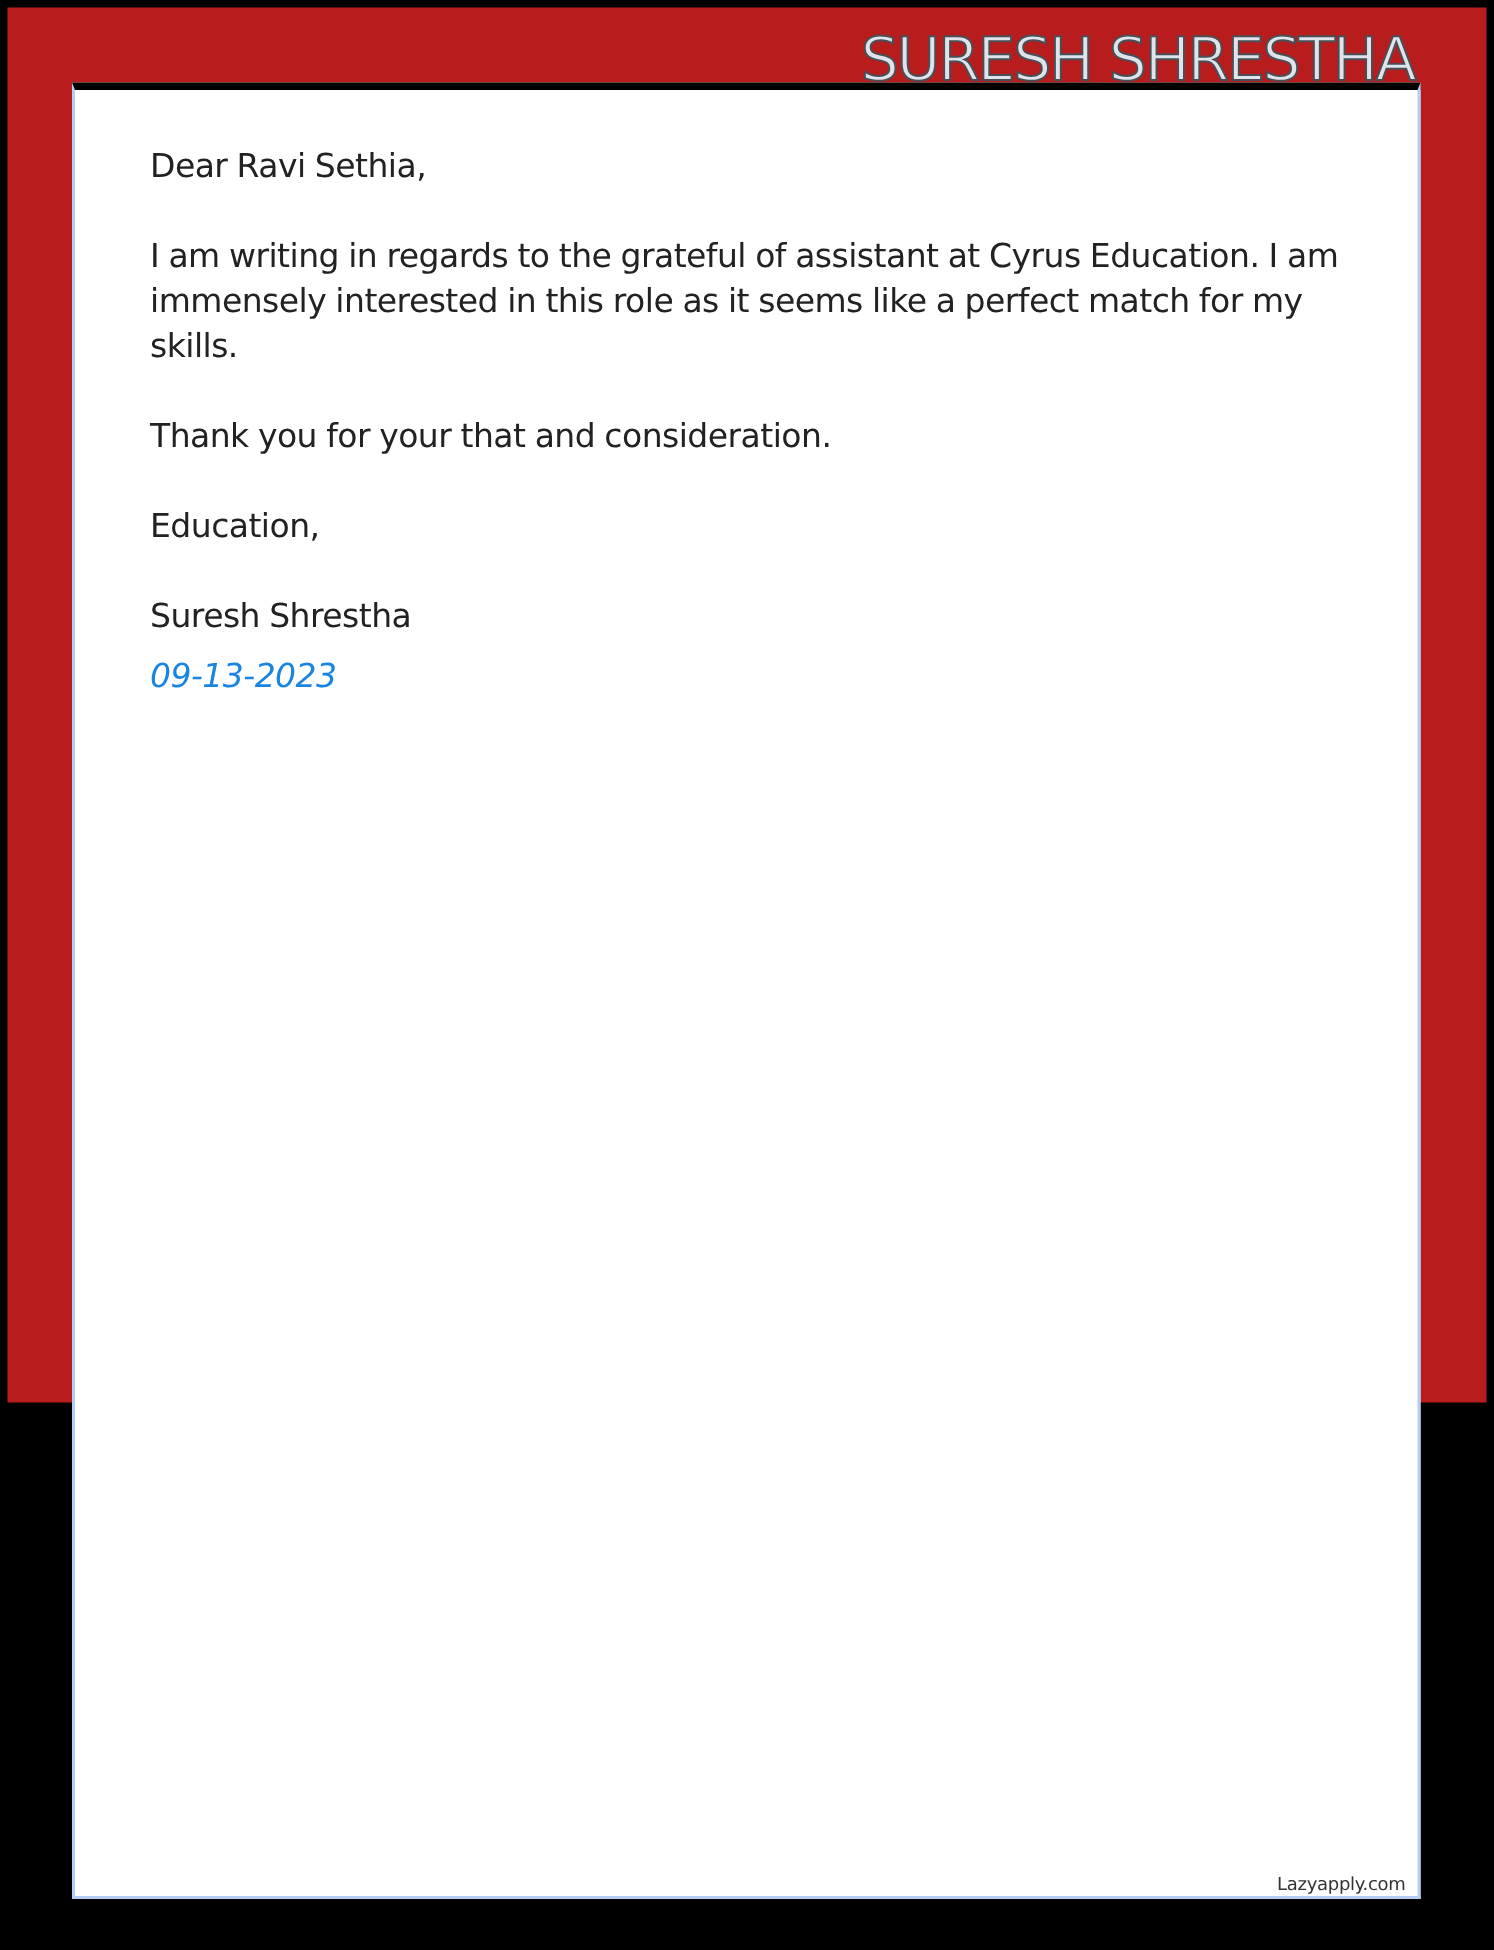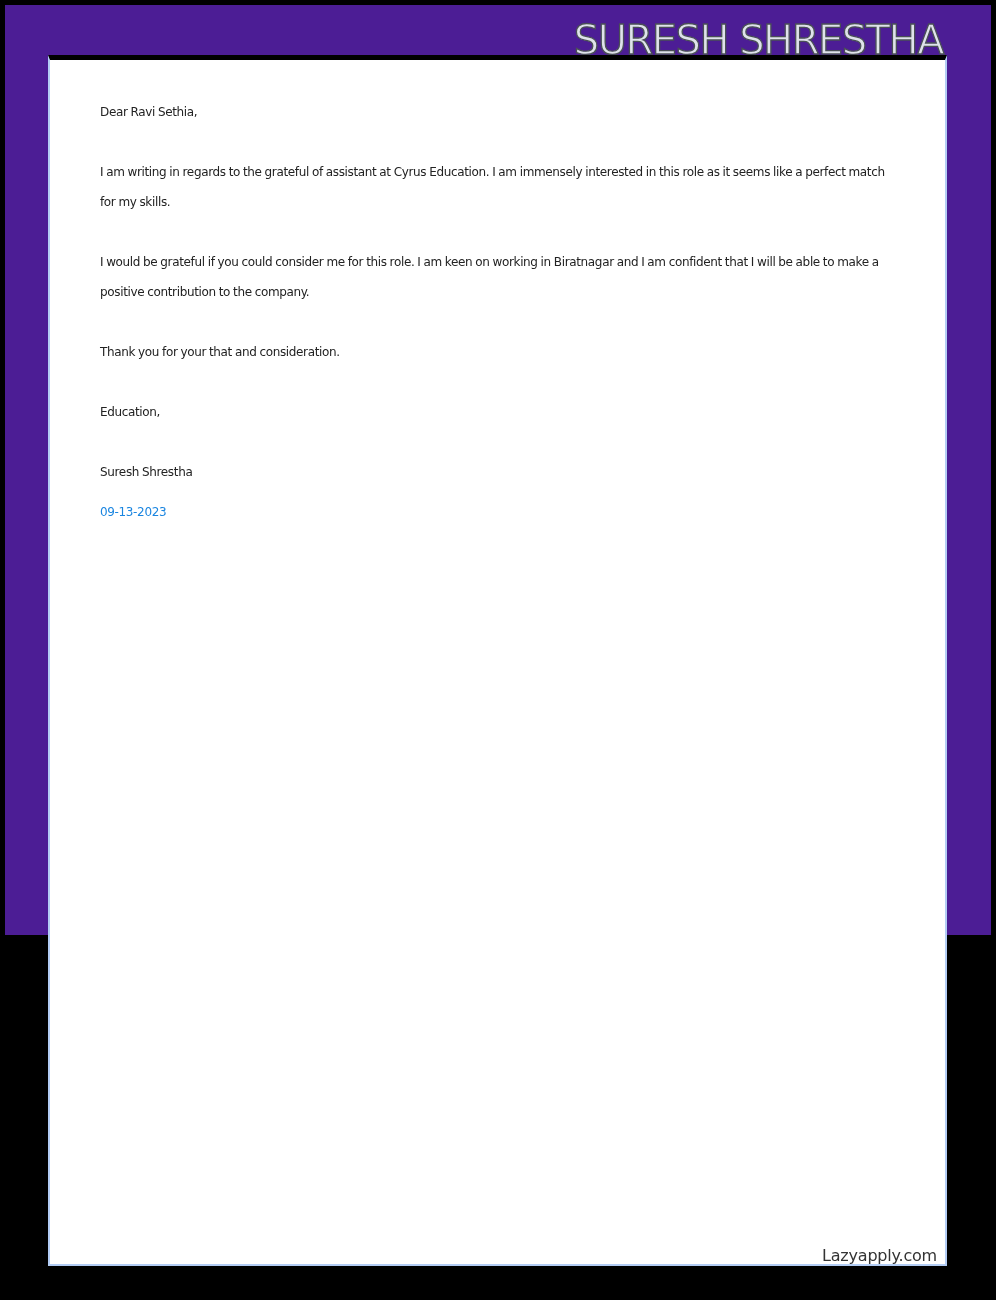--- a/index.html
+++ b/index.html
@@ -8,21 +8,21 @@
       height: 1300px;
       position: relative;
       overflow: hidden;
       background: #000000;
       font-family: "DejaVu Sans", sans-serif;
     }
     .frame {
       position: absolute;
       left: 5px; top: 5px;
       width: 986px; height: 930px;
-      background: #4c1d95;
+      background: #b91c1c;
     }
     .name-header {
       position: absolute;
       right: 48px;
       top: 12px;
       font-family: "DejaVu Sans", sans-serif;
       font-size: 40px;
       line-height: 46px;
       letter-spacing: -1.5px;
       color: #dfe3ea;
@@ -41,51 +41,50 @@
       border-left: 2px solid #b3cdf5;
       border-right: 2px solid #b3cdf5;
       border-bottom: 2px solid #b3cdf5;
     }
     .letter {
       position: absolute;
       left: 50px;
       top: 37px;
       width: 800px;
       font-family: "DejaVu Sans", sans-serif;
-      font-size: 12px;
+      font-size: 22px;
       line-height: 30px;
       color: #222222;
       letter-spacing: -0.35px;
       word-spacing: -0.5px;
     }
     .letter p { margin: 0 0 30px 0; }
     .letter p.sig { margin-bottom: 10px; }
-    .letter .date { color: #1a85e0; margin: 0; }
+    .letter .date { color: #1a85e0; margin: 0; font-style: italic; }
     .watermark {
       position: absolute;
       right: 8px;
       bottom: 0px;
       font-family: "DejaVu Sans", sans-serif;
-      font-size: 16px;
+      font-size: 12px;
       line-height: 16px;
       color: #333333;
       letter-spacing: -0.2px;
     }
   </style>
 </head>
 <body>
 
 <div class="frame">
   <div class="name-header">SURESH SHRESTHA</div>
 
   <div class="page">
     <div class="letter">
       <p>Dear Ravi Sethia,</p>
       <p>I am writing in regards to the grateful of assistant at Cyrus Education. I am immensely interested in this role as it seems like a perfect match for my skills.</p>
-      <p>I would be grateful if you could consider me for this role. I am keen on working in Biratnagar and I am confident that I will be able to make a positive contribution to the company.</p>
       <p>Thank you for your that and consideration.</p>
       <p>Education,</p>
       <p class="sig">Suresh Shrestha</p>
       <p class="date">09-13-2023</p>
     </div>
     <div class="watermark">Lazyapply.com</div>
   </div>
 </div>
 
 </body></html>

